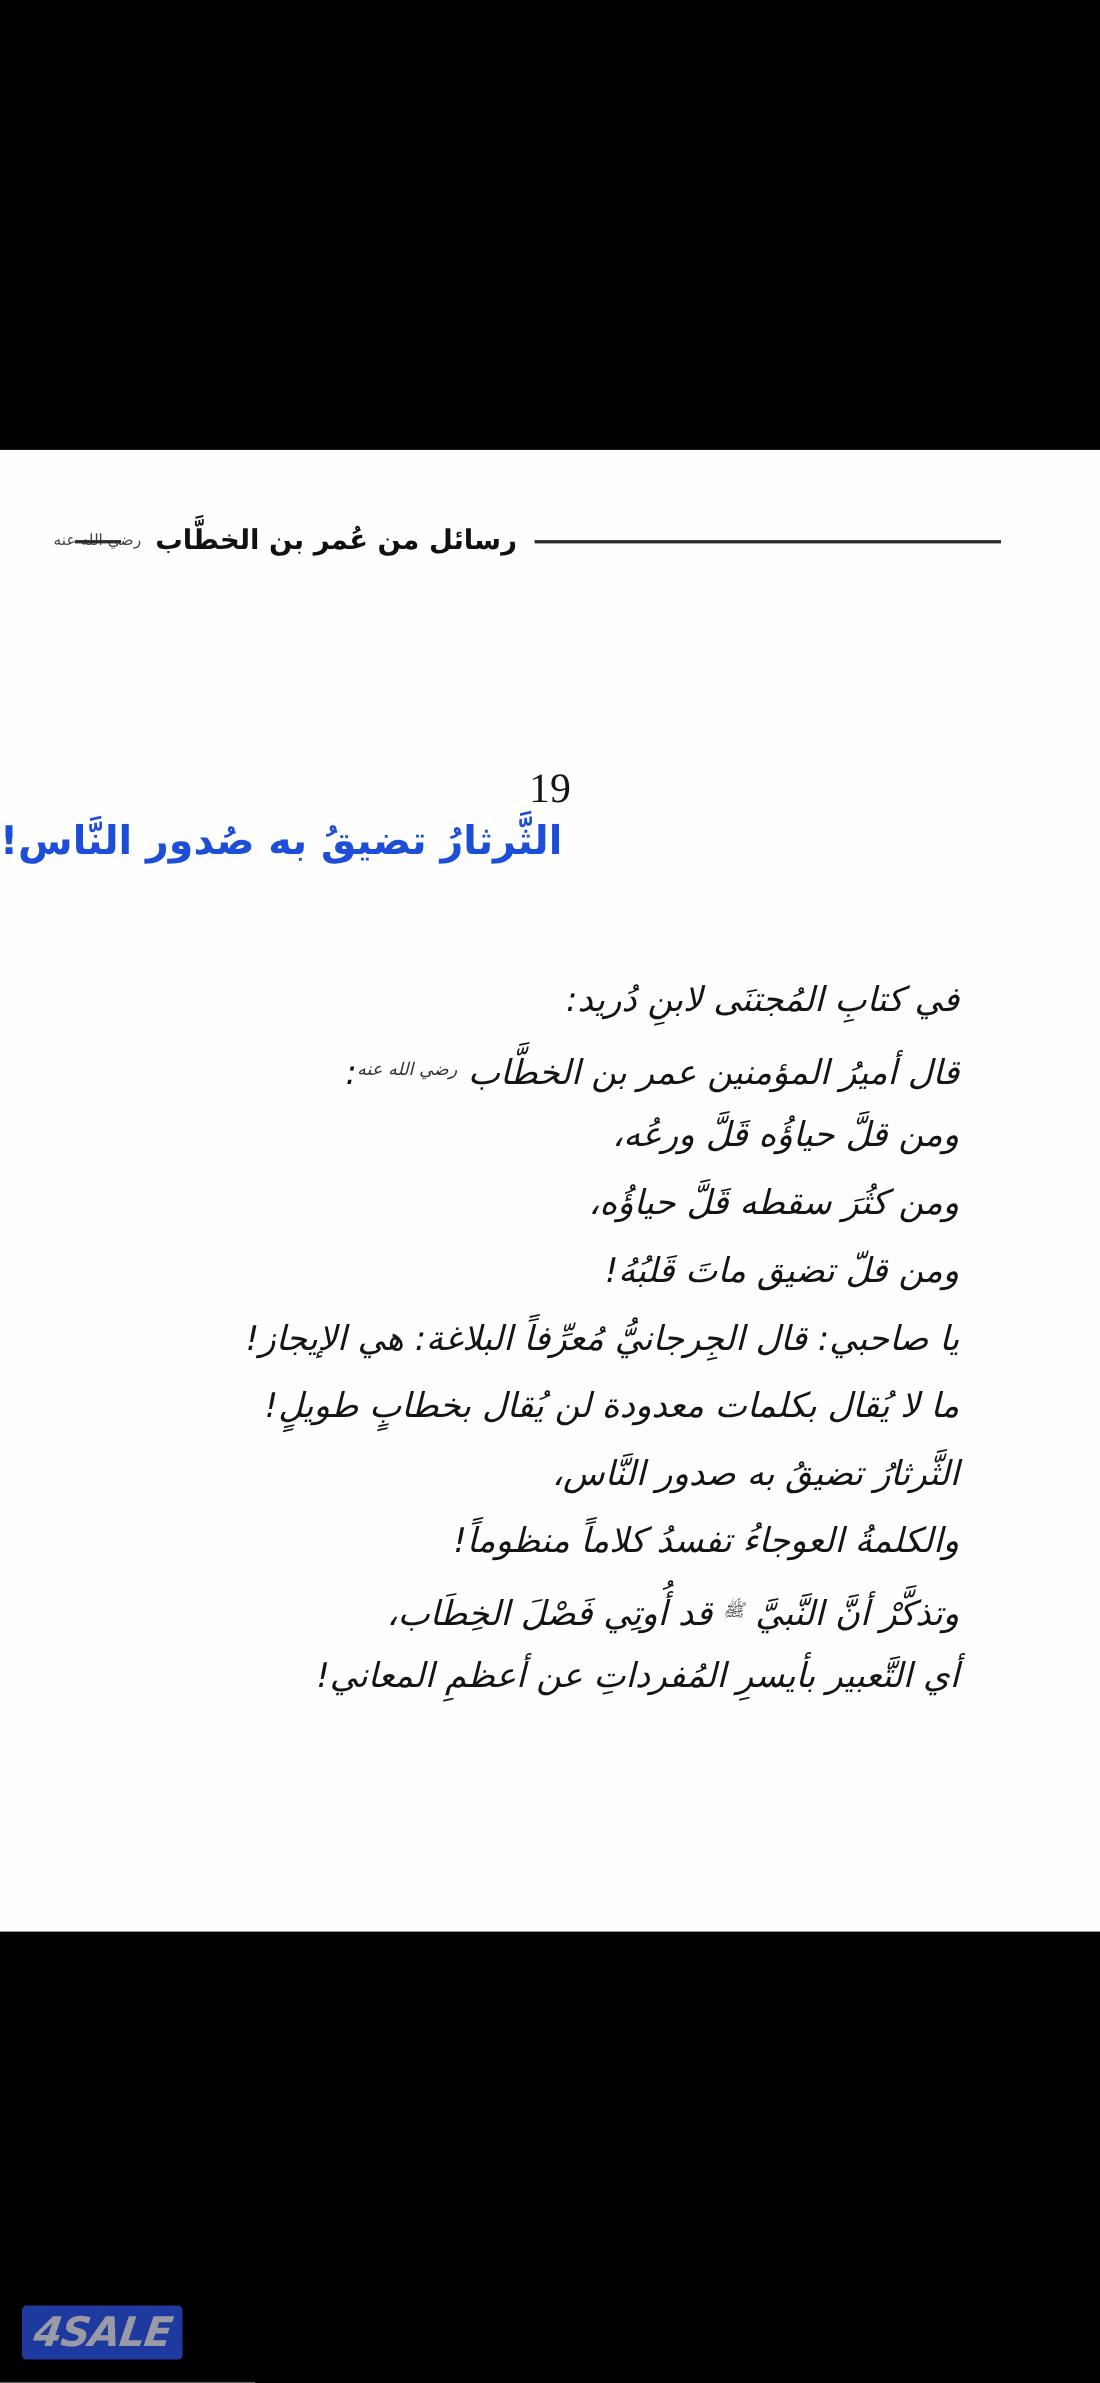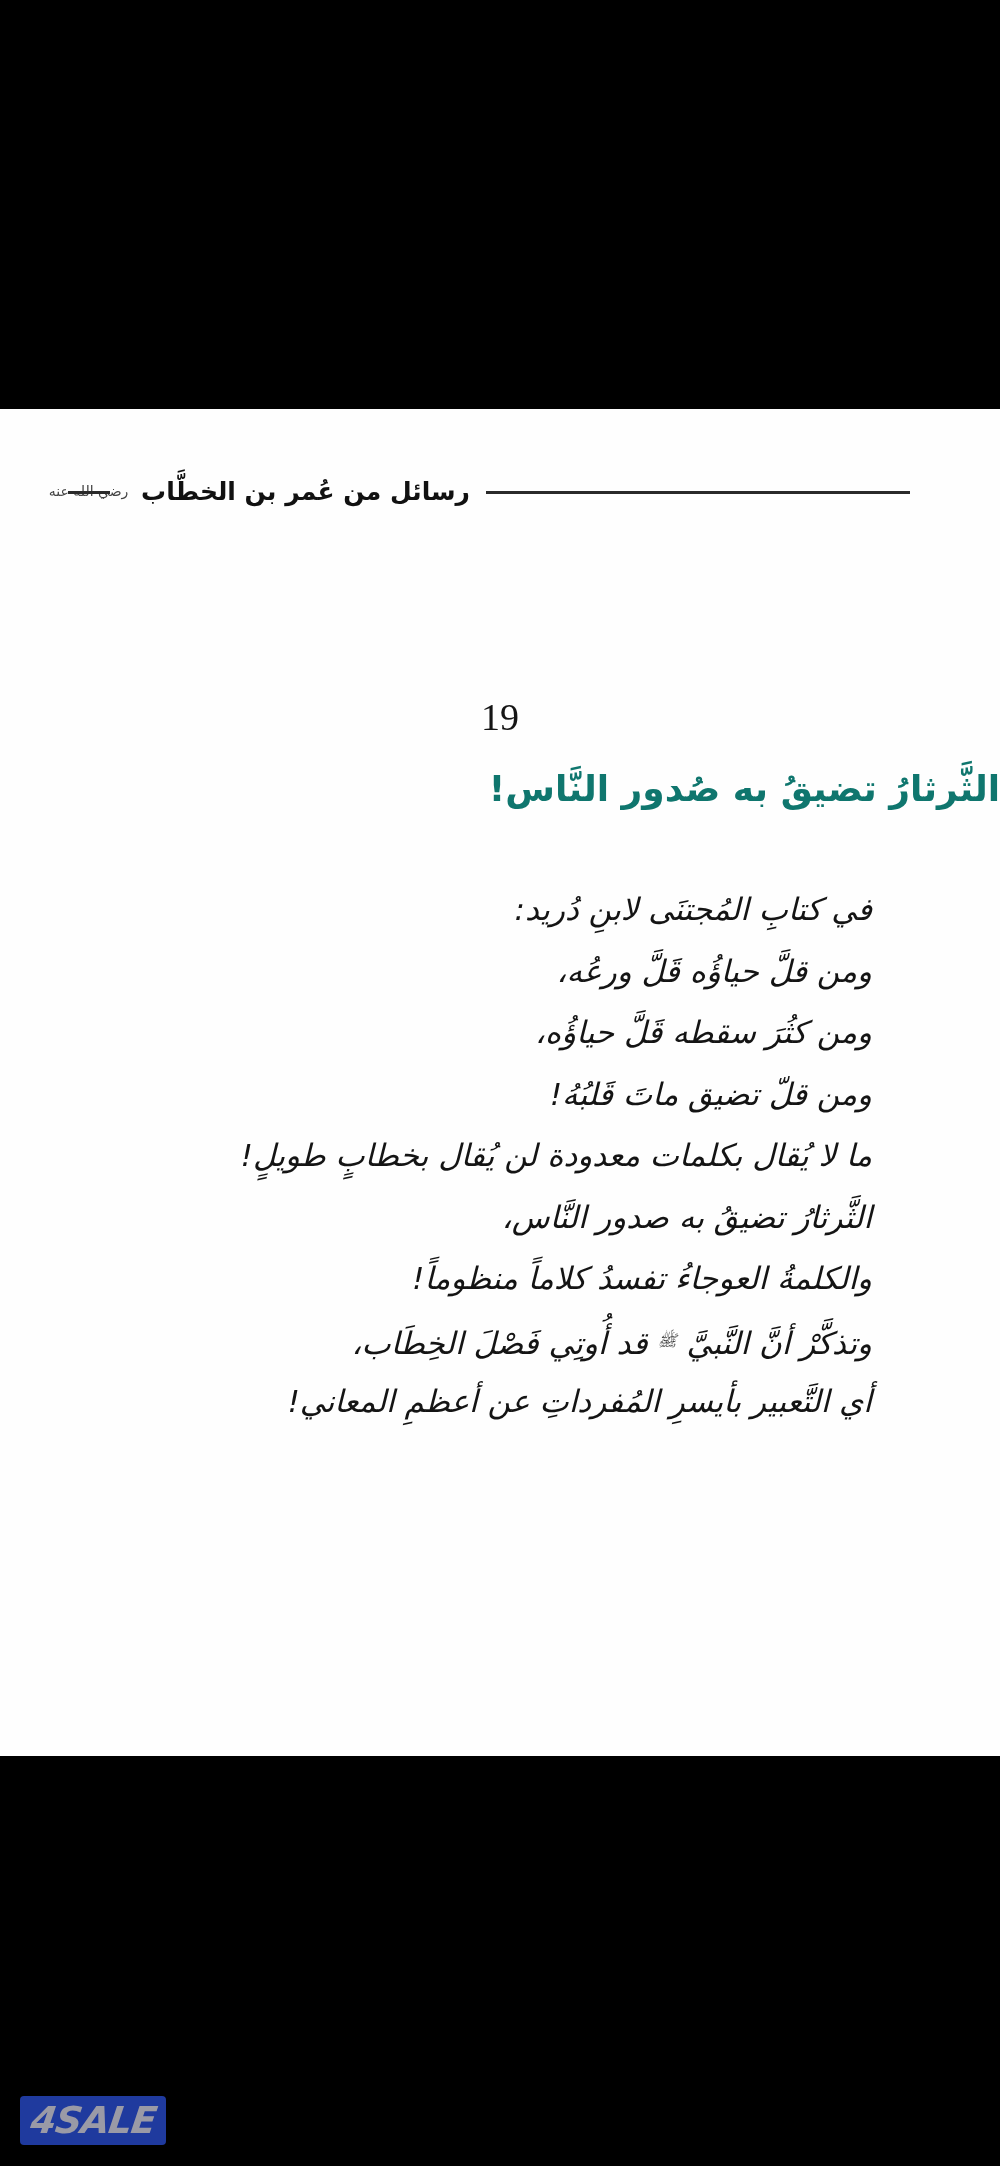--- a/index.html
+++ b/index.html
@@ -72,27 +72,27 @@
       text-align: center;
       font-family: "Liberation Serif", serif;
       font-size: 38px;
       color: #151515;
       line-height: 44px;
     }
     .chapter-title {
       position: absolute;
       left: 0;
       width: 1000px;
-      top: 352px;
-      text-align: right;
+      top: 328px;
+      text-align: left;
       direction: rtl;
       font-family: "DejaVu Sans", sans-serif;
       font-weight: bold;
       font-size: 36px;
-      color: #0f766e;
+      color: #1d4ed8;
       line-height: 56px;
     }
     .body-text {
       position: absolute;
       right: 128px;
       top: 470px;
       width: 770px;
       direction: rtl;
       text-align: right;
       font-family: "DejaVu Sans", sans-serif;
@@ -145,23 +145,28 @@
       <span class="honorific">رضي الله عنه</span>
     </div>
     <div class="rule-short"></div>
   </div>
 
   <div class="chapter-number">19</div>
   <div class="chapter-title">الثَّرثارُ تضيقُ به صُدور النَّاس!</div>
 
   <div class="body-text">
     <div class="line">في كتابِ المُجتنَى لابنِ دُريد:</div>
+    <div class="line">
+      <span>قال أميرُ المؤمنين عمر بن الخطَّاب</span>
+      <span class="sym">رضي الله عنه</span><span>:</span>
+    </div>
     <div class="line">ومن قلَّ حياؤُه قَلَّ ورعُه،</div>
     <div class="line">ومن كثُرَ سقطه قَلَّ حياؤُه،</div>
     <div class="line">ومن قلّ تضيق ماتَ قَلبُهُ!</div>
+    <div class="line">يا صاحبي: قال الجِرجانيُّ مُعرِّفاً البلاغة: هي الإيجاز!</div>
     <div class="line">ما لا يُقال بكلمات معدودة لن يُقال بخطابٍ طويلٍ!</div>
     <div class="line">الثَّرثارُ تضيقُ به صدور النَّاس،</div>
     <div class="line">والكلمةُ العوجاءُ تفسدُ كلاماً منظوماً!</div>
     <div class="line">
       <span>وتذكَّرْ أنَّ النَّبيَّ</span>
       <span class="sym">ﷺ</span>
       <span>قد أُوتِي فَصْلَ الخِطَاب،</span>
     </div>
     <div class="line">أي التَّعبير بأيسرِ المُفرداتِ عن أعظمِ المعاني!</div>
   </div>

